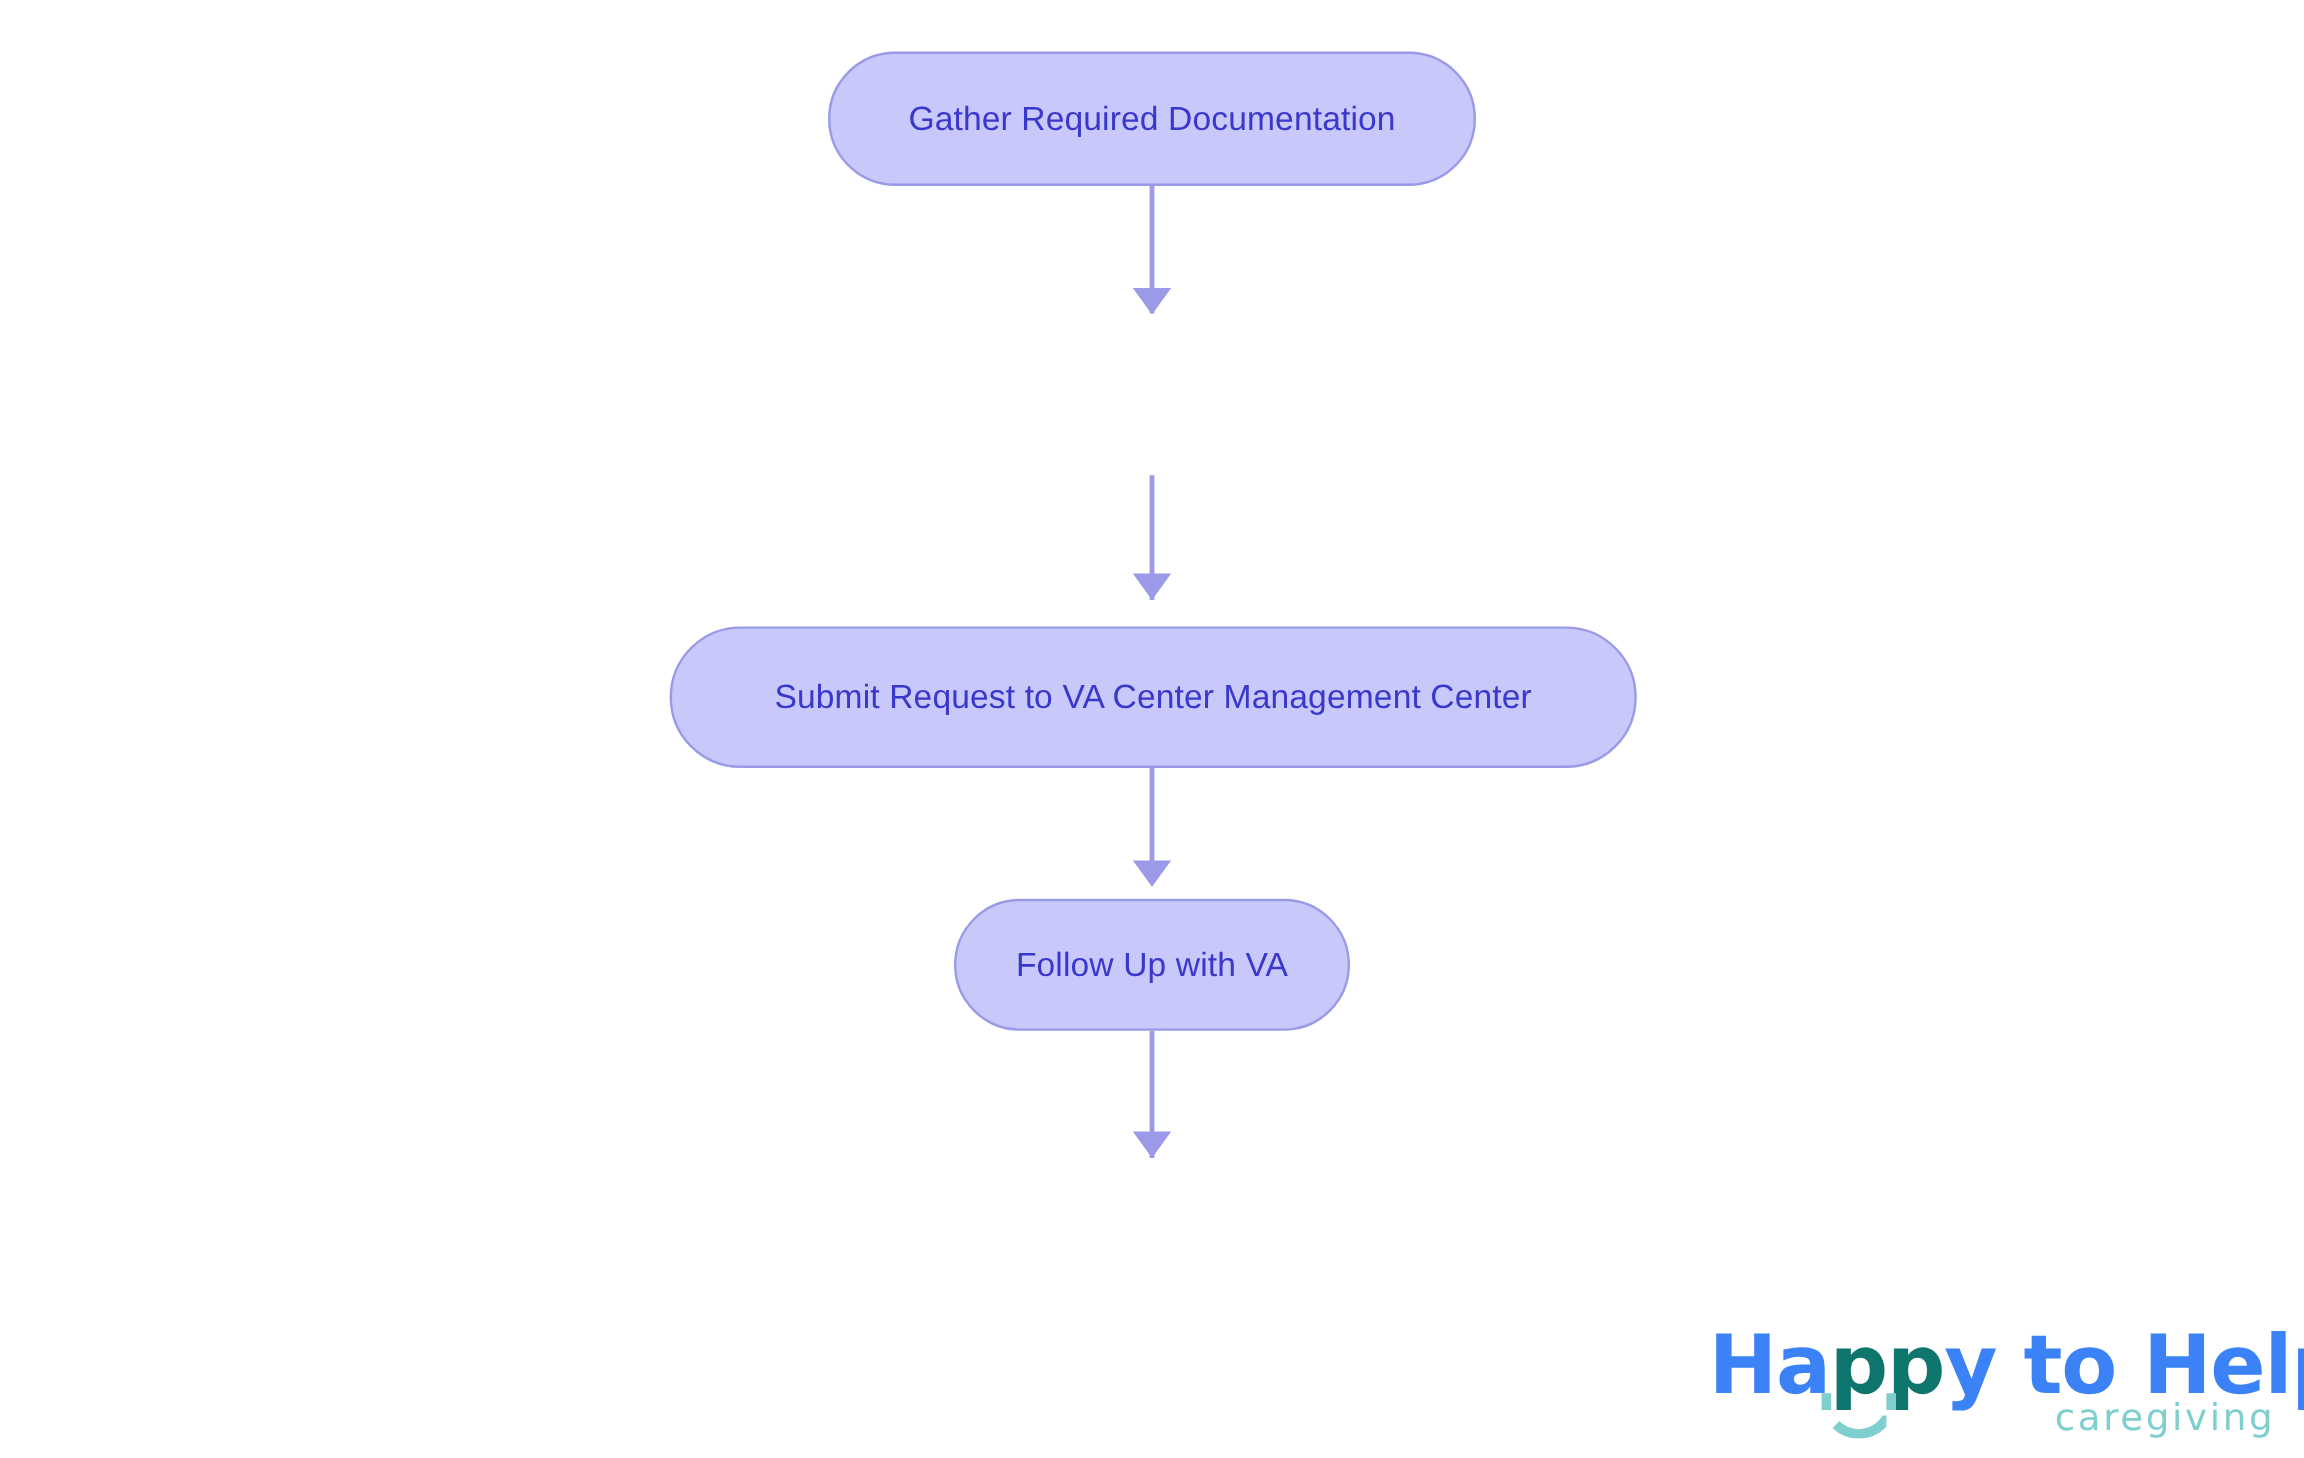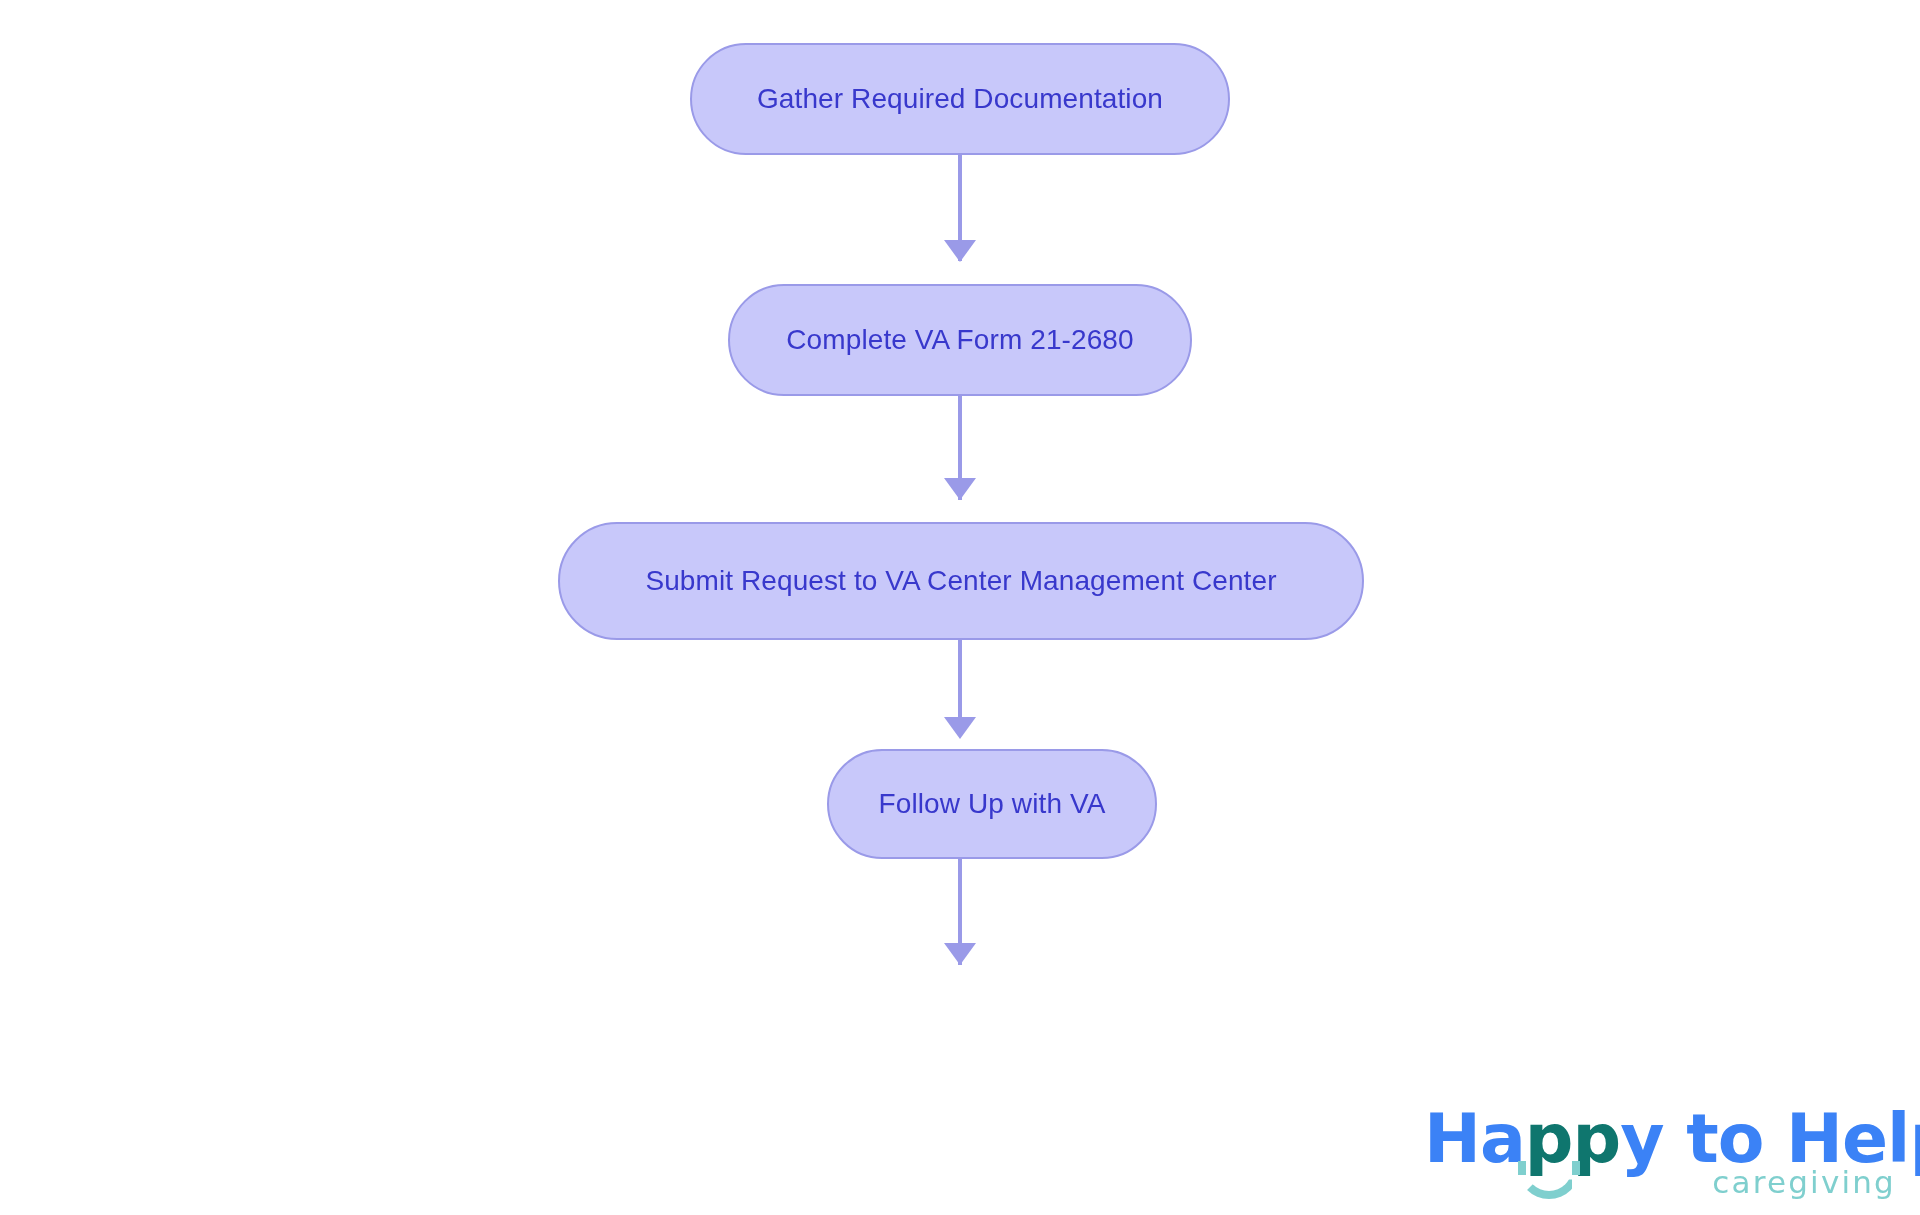--- a/index.html
+++ b/index.html
@@ -52,21 +52,21 @@
 
   .node-label {
     display: block;
     padding: 0 10px;
   }
 
   
   #node-0 { left: 690px;  top: 7px;    width: 540px; height: 112px; }
   #node-1 { left: 728px;  top: 248px;  width: 464px; height: 112px; }
   #node-2 { left: 558px;  top: 486px;  width: 806px; height: 118px; }
-  #node-3 { left: 827px;  top: 713px;  width: 330px; height: 110px; }
+  #node-3 { left: 795px;  top: 713px;  width: 330px; height: 110px; }
   #node-4 { left: 832px;  top: 950px;  width: 258px; height: 110px; }
 
   .edge {
     position: absolute;
     left: 958px;
     width: 4px;
     background: #9a9ae8;
   }
   .arrowhead {
     position: absolute;
@@ -163,23 +163,20 @@
     <div class="edge" id="edge-2"></div>
     <div class="arrowhead" id="arrow-2"></div>
 
     <div class="edge" id="edge-3"></div>
     <div class="arrowhead" id="arrow-3"></div>
 
     <div class="node" id="node-0">
       <span class="node-label">Gather Required Documentation</span>
     </div>
 
-    <div class="node" id="node-1">
-      <span class="node-label">Complete VA Form 21-2680</span>
-    </div>
 
     <div class="node" id="node-2">
       <span class="node-label">Submit Request to VA Center Management Center</span>
     </div>
 
     <div class="node" id="node-3">
       <span class="node-label">Follow Up with VA</span>
     </div>
 
 

